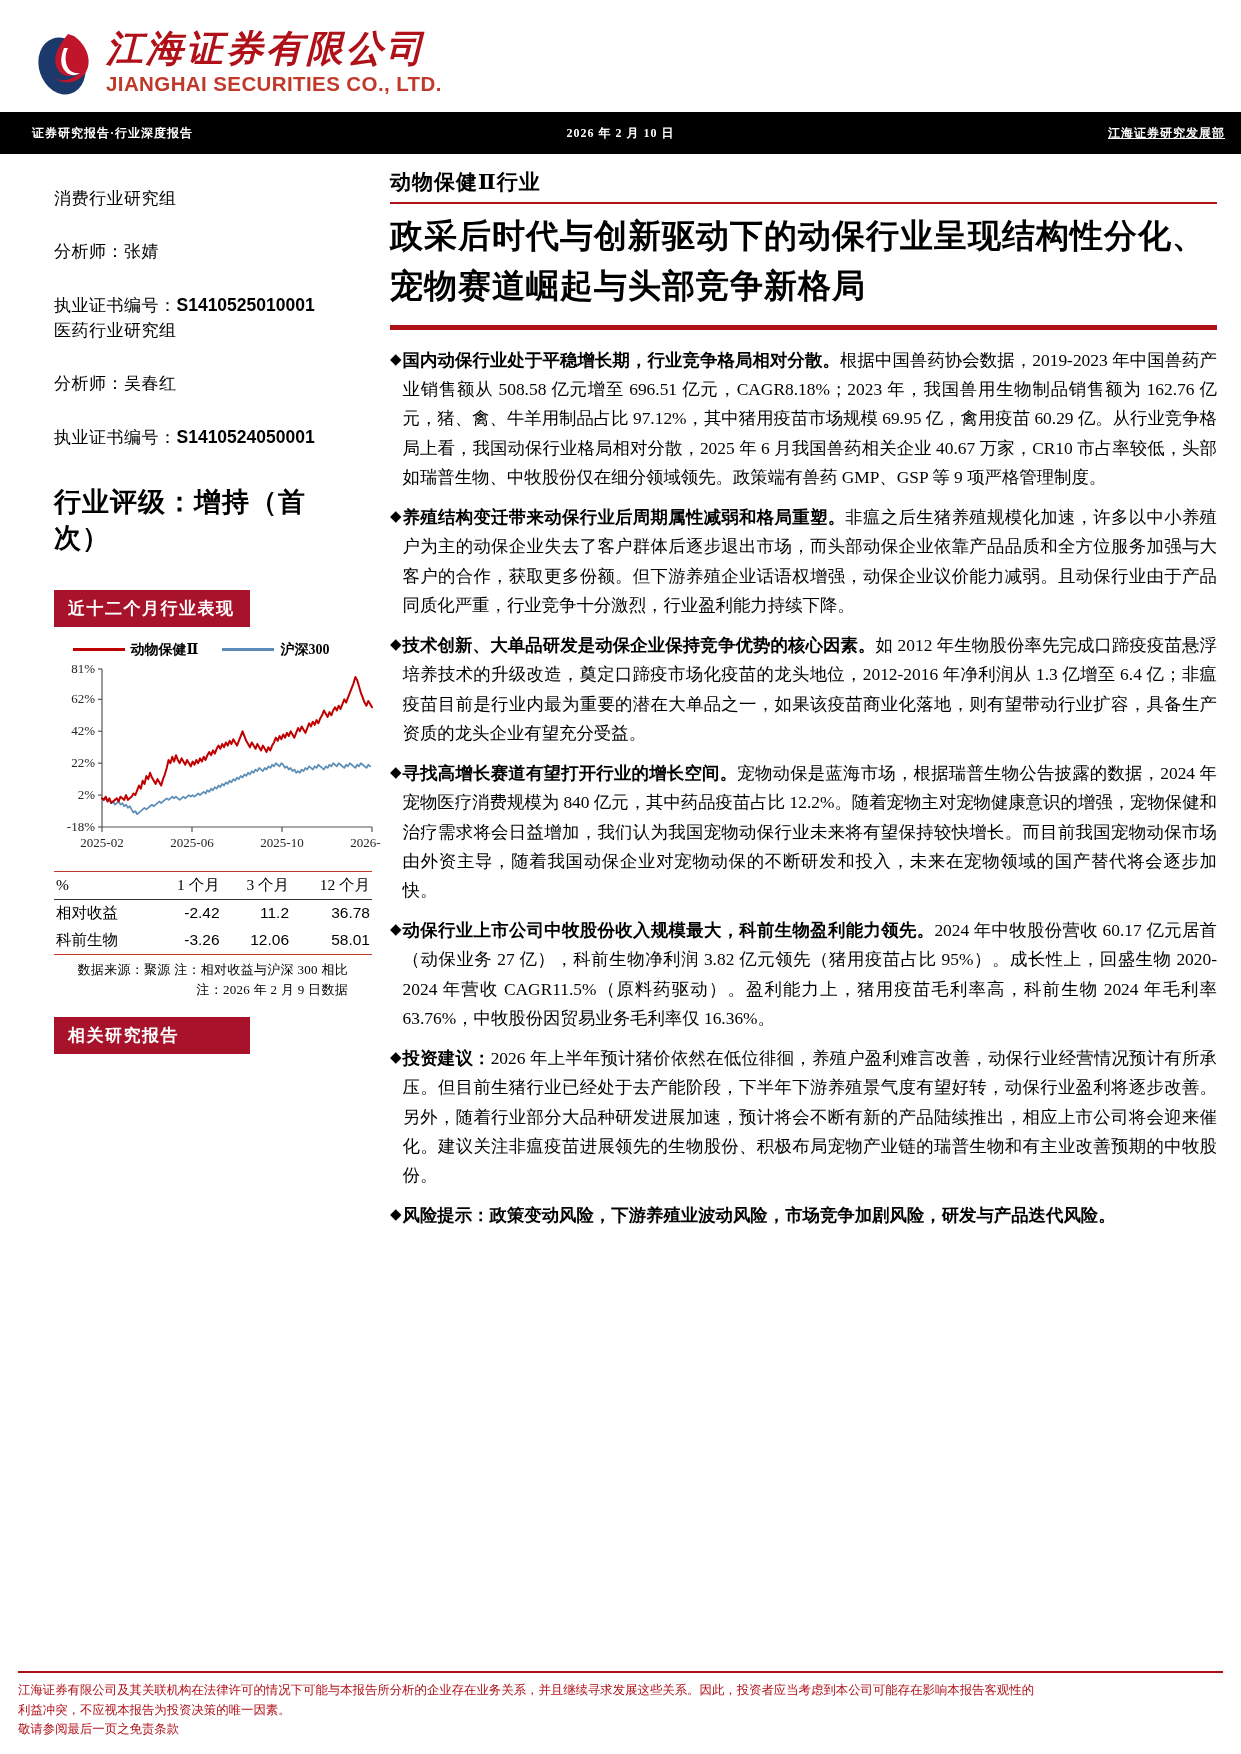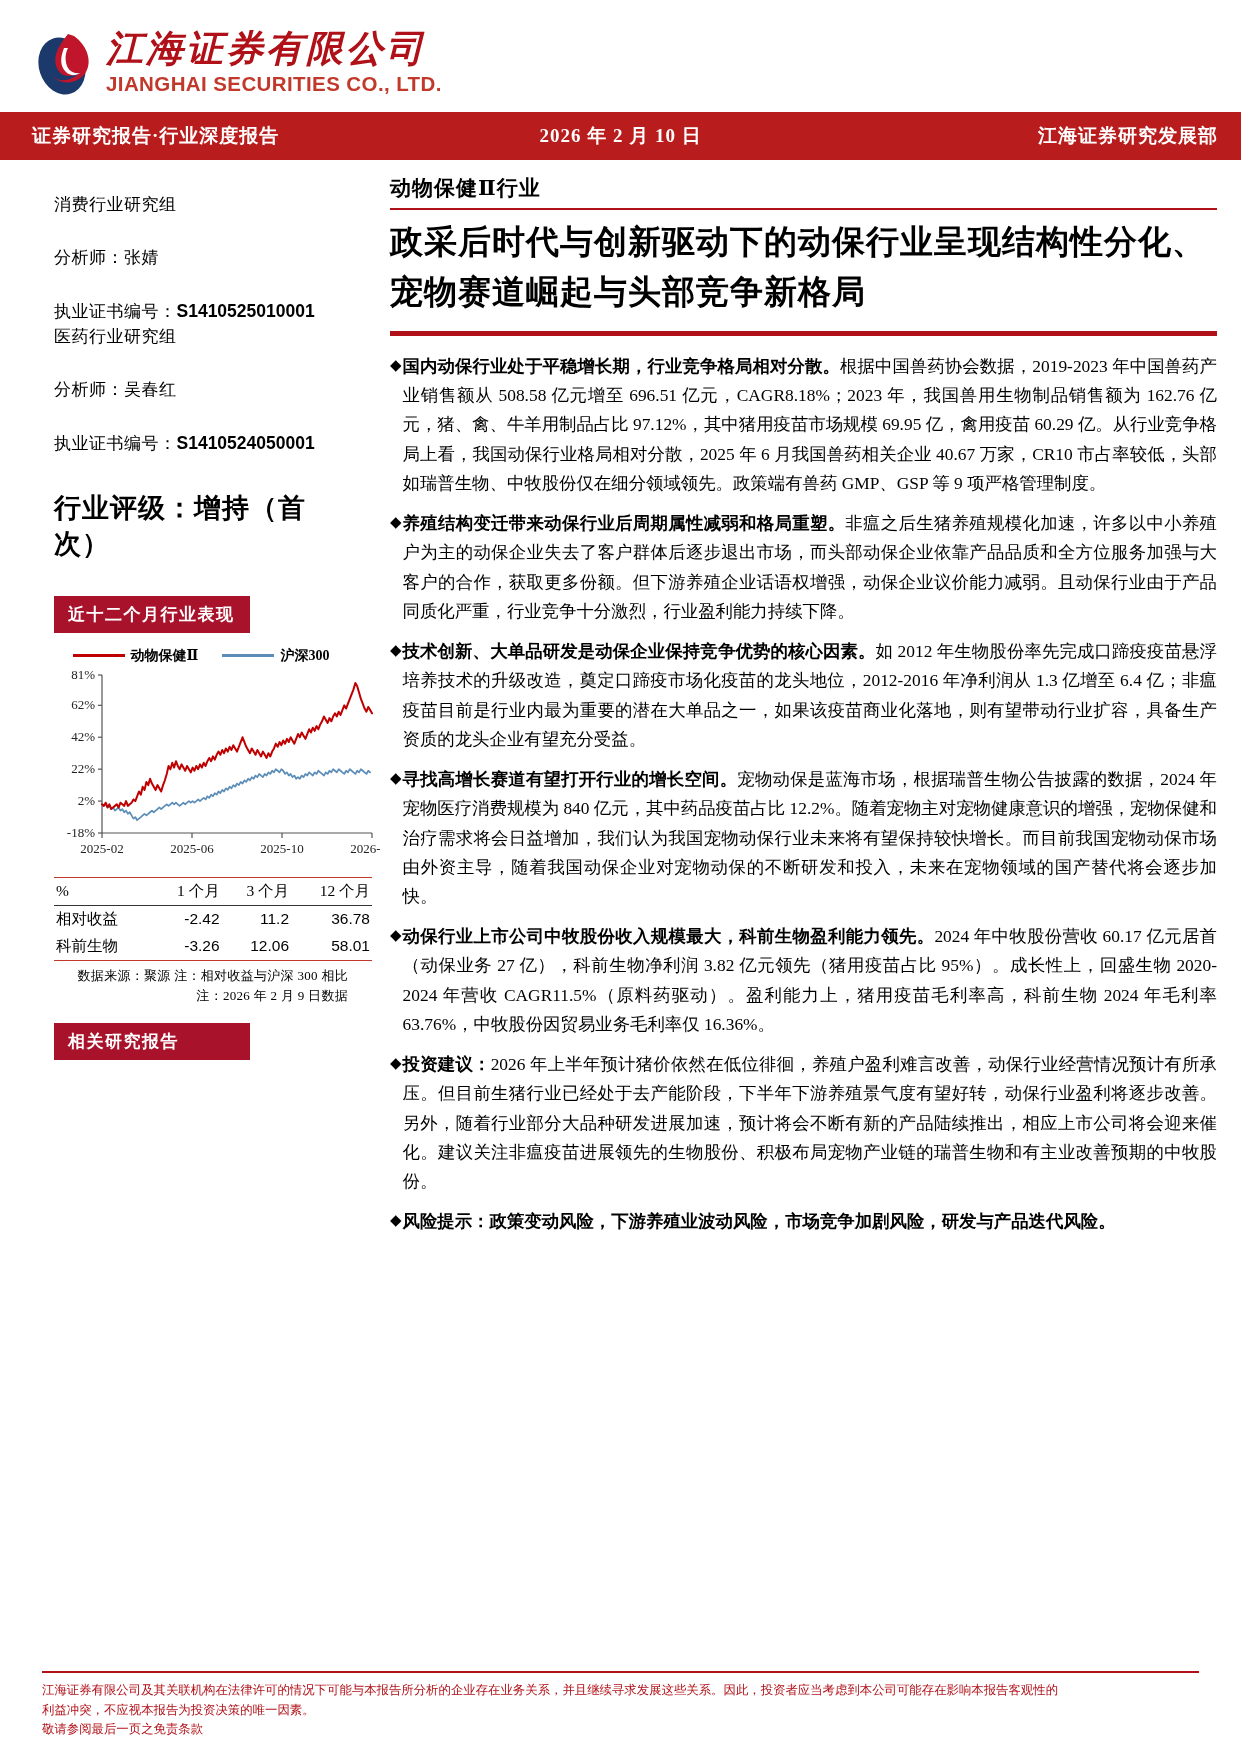--- a/index.html
+++ b/index.html
@@ -48,33 +48,33 @@
     font-size: 20.5px;
     font-weight: bold;
     color: #c0392b;
     letter-spacing: 0.4px;
     margin-top: 3px;
     white-space: nowrap;
   }
 
   
   .header-bar {
-    background: #b91c1c;
+    background: #000000;
     color: #ffffff;
-    height: 48px;
+    height: 42px;
     display: flex;
     align-items: center;
-    font-size: 19px;
+    font-size: 12px;
     font-weight: bold;
     letter-spacing: 1px;
     position: relative;
   }
   .hb-left  { position: absolute; left: 32px; }
   .hb-mid   { position: absolute; left: 50%; transform: translateX(-50%); }
-  .hb-right { position: absolute; right: 23px; }
+  .hb-right { position: absolute; right: 16px; text-decoration: underline; }
 
   
   .page {
     display: flex;
     padding: 0;
   }
   .sidebar {
     width: 372px;
     flex: 0 0 372px;
     padding: 34px 24px 0 54px;
@@ -209,21 +209,21 @@
   }
   .bullet .btext { flex: 1; }
   .bullet b { font-weight: bold; }
 
   
   .footer {
     position: absolute;
     left: 0;
     right: 0;
     bottom: 14px;
-    padding: 0 42px;
+    padding: 0 18px;
     box-sizing: border-box;
   }
   .footer-rule { border-top: 2.5px solid #b01119; margin-bottom: 8px; }
   .footer-text {
     color: #b01119;
     font-size: 12.4px;
     line-height: 1.58;
     text-align: justify;
     text-justify: inter-ideograph;
   }

